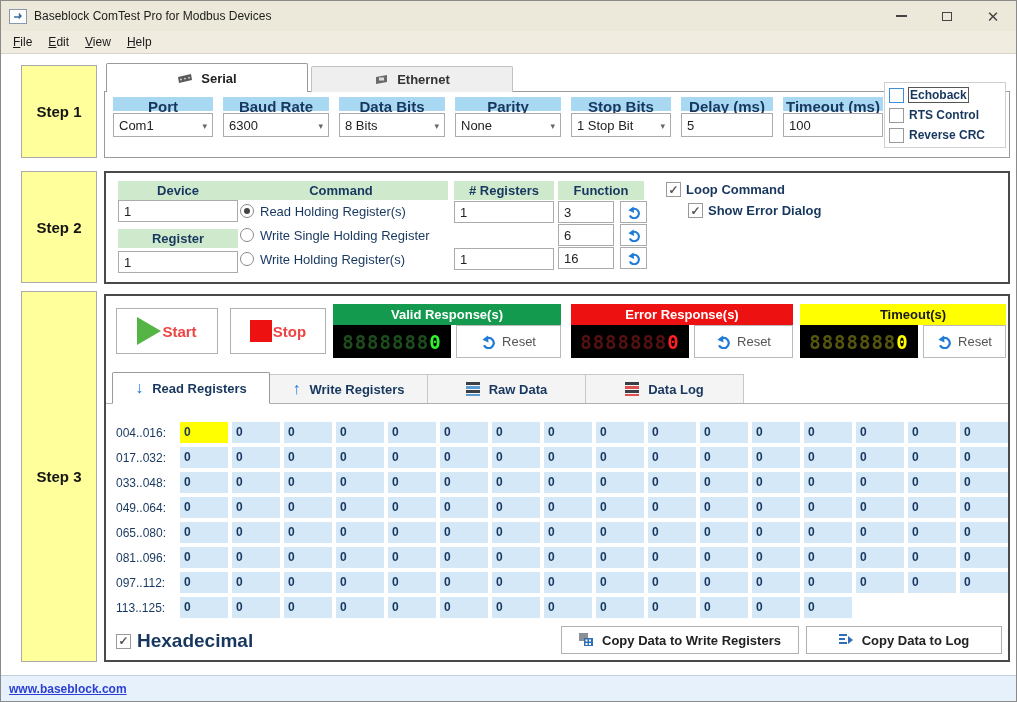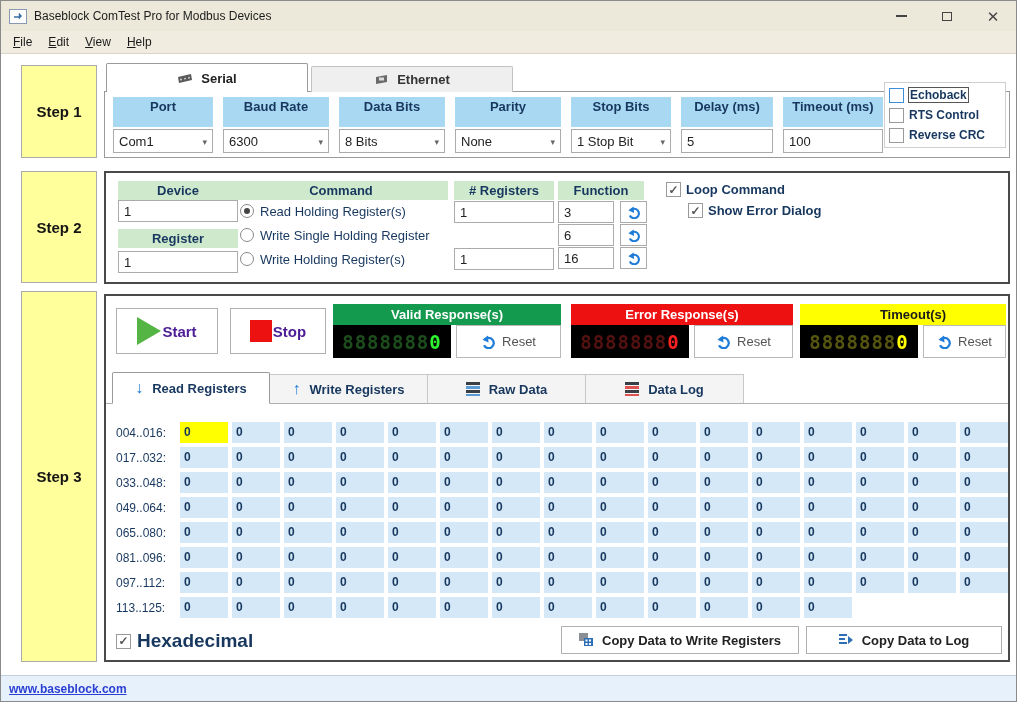--- a/index.html
+++ b/index.html
@@ -39,21 +39,21 @@
   .panel1 { position:absolute; left:103px; top:9px; width:906px; }
   .tabstrip1 { display:flex; height:29px; position:relative; z-index:2; padding-left:2px; }
   .tab1 { width:202px; display:flex; align-items:center; justify-content:center; gap:8px;
           font-size:13px; font-weight:bold; color:#222; }
   .tab1.active { background:#fff; border:1px solid #9a9a9a; border-bottom:none; border-radius:2px 2px 0 0; }
   .tab1.inactive { background:#efefef; border:1px solid #c2c2c2; border-bottom:none; margin-top:3px;
                    margin-left:3px; color:#333; border-radius:2px 2px 0 0; }
   .panel1-body { position:relative; margin-top:-1px; border:1px solid #9a9a9a; height:67px; background:#fff;
                  display:flex; gap:10px; padding:5px 0 0 8px; }
   .fgroup { flex:0 0 auto; }
-  .fhead { height:30px; background:#a9d8f3; color:#17375e; font-weight:bold; font-size:13px;
+  .fhead { height:14px; background:#a9d8f3; color:#17375e; font-weight:bold; font-size:15px;
            text-align:center; line-height:19px; }
   .fctrl { margin-top:2px; height:24px; border:1px solid #ababab; background:#fff; font-size:13px;
            color:#222; display:flex; align-items:center; padding:0 5px; position:relative; }
   .fctrl .caret { position:absolute; right:5px; top:7px; color:#666; font-size:9px; }
   input.tfield { width:100%; height:100%; border:none; outline:none; background:transparent;
                  font:13px "Liberation Sans", sans-serif; color:#222; }
   .p1-checks { position:absolute; right:3px; top:-10px; width:122px; background:#fff;
                border:1px solid #cfcfcf; padding:2px 4px; }
   .cb-row { display:flex; align-items:center; gap:5px; height:20px; font-size:12px;
             font-weight:bold; color:#17375e; }
@@ -78,21 +78,21 @@
               display:flex; align-items:center; justify-content:center; }
   .p2-checks { position:absolute; left:560px; top:6px; }
   .p2-checks .cb-row { height:21px; font-size:13px; }
   .indent { margin-left:22px; }
 
   
   .panel3 { position:absolute; left:103px; top:240px; width:906px; height:368px;
             border:2px solid #4a4a4a; background:#fff; }
   .big-btn { position:absolute; top:12px; height:46px; border:1px solid #b0b0b0; background:#fff;
              display:flex; align-items:center; justify-content:center; gap:1px;
-             font-size:15px; font-weight:bold; color:#4c1d95; }
+             font-size:15px; font-weight:bold; color:#ef4444; }
   #start-btn { left:10px; width:102px; }
   #stop-btn { left:124px; width:96px; }
   .play-tri { width:0; height:0; border-left:24px solid #55b544; border-top:14px solid transparent;
               border-bottom:14px solid transparent; }
   .stop-sq { width:22px; height:22px; background:#ee1111; }
   .counter { position:absolute; top:8px; }
   #counter-valid { left:227px; width:228px; }
   #counter-error { left:465px; width:222px; }
   #counter-timeout { left:694px; width:206px; }
   .counter-head { height:21px; font-size:13px; font-weight:bold; text-align:center; line-height:21px; }

